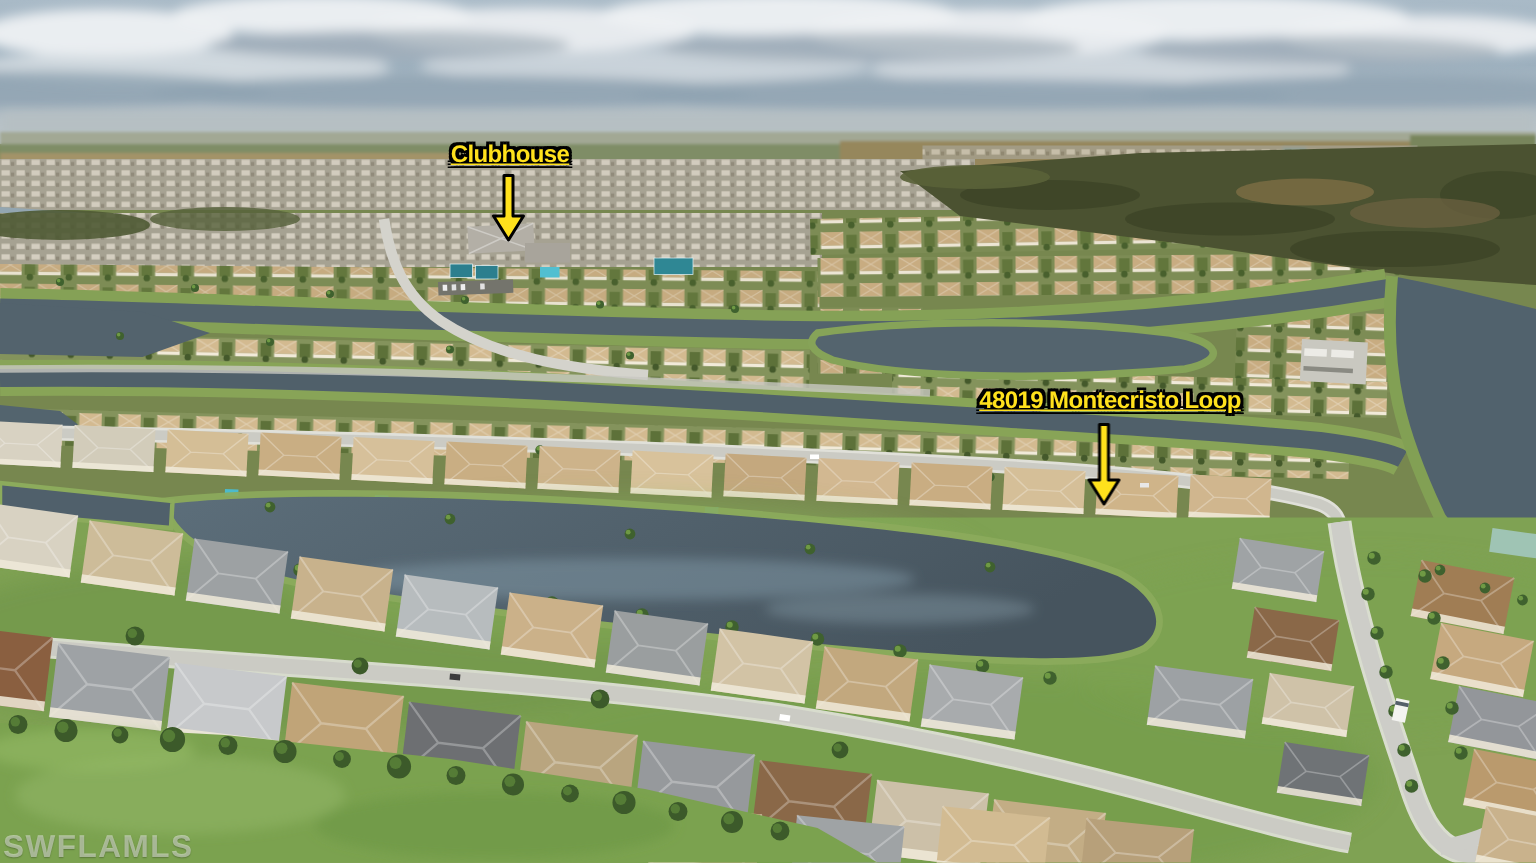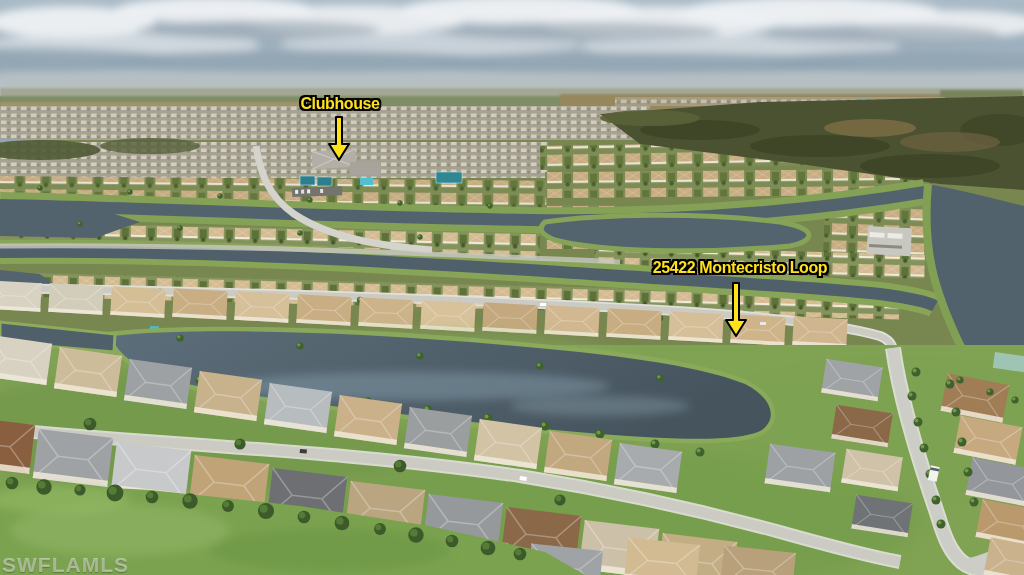--- a/index.html
+++ b/index.html
@@ -8,20 +8,21 @@
     background:#7e8b5e;font-family:"Liberation Sans",sans-serif;
   }
   #scene{position:absolute;left:0;top:0;}
   .anno-label{
     position:absolute;transform:translateX(-50%);
     font-weight:bold;font-size:16px;line-height:1.2;letter-spacing:-0.4px;
     color:#ffe11c;white-space:nowrap;
     text-shadow:-2px -2px 0 #000,0 -2px 0 #000,2px -2px 0 #000,
                 -2px 0 0 #000,2px 0 0 #000,
                 -2px 2px 0 #000,0 2px 0 #000,2px 2px 0 #000;
+    text-decoration:underline;
   }
   .arrow{position:absolute;}
   .watermark{
     position:absolute;left:2px;top:553px;
     font-weight:bold;font-size:21px;letter-spacing:1px;
     color:rgba(248,248,248,0.48);
     text-shadow:0 1px 1px rgba(0,0,0,0.25);
   }
 </style>
 </head>
@@ -406,21 +407,21 @@
 </svg>
 
 <div>
   <div class="anno-label" style="left:340px;top:94px">Clubhouse</div>
   <svg class="arrow" style="left:328px;top:116px" width="22" height="46" viewBox="0 0 22 46">
     <path d="M8,1 L14,1 L14,28 L21,28 L11,44 L1,28 L8,28 Z" stroke="#000000" stroke-width="2" stroke-linejoin="round" fill="#FFE11C"></path>
   </svg>
 </div>
 
 <div>
-  <div class="anno-label" style="left:740px;top:258px">25422 Montecristo Loop</div>
+  <div class="anno-label" style="left:740px;top:258px">48019 Montecristo Loop</div>
   <svg class="arrow" style="left:725px;top:282px" width="22" height="56" viewBox="0 0 22 56">
     <path d="M8,1 L14,1 L14,38 L21,38 L11,54 L1,38 L8,38 Z" stroke="#000000" stroke-width="2" stroke-linejoin="round" fill="#FFE11C"></path>
   </svg>
 </div>
 
 <div class="watermark">SWFLAMLS</div>
 
 </div>
 
 </body></html>

